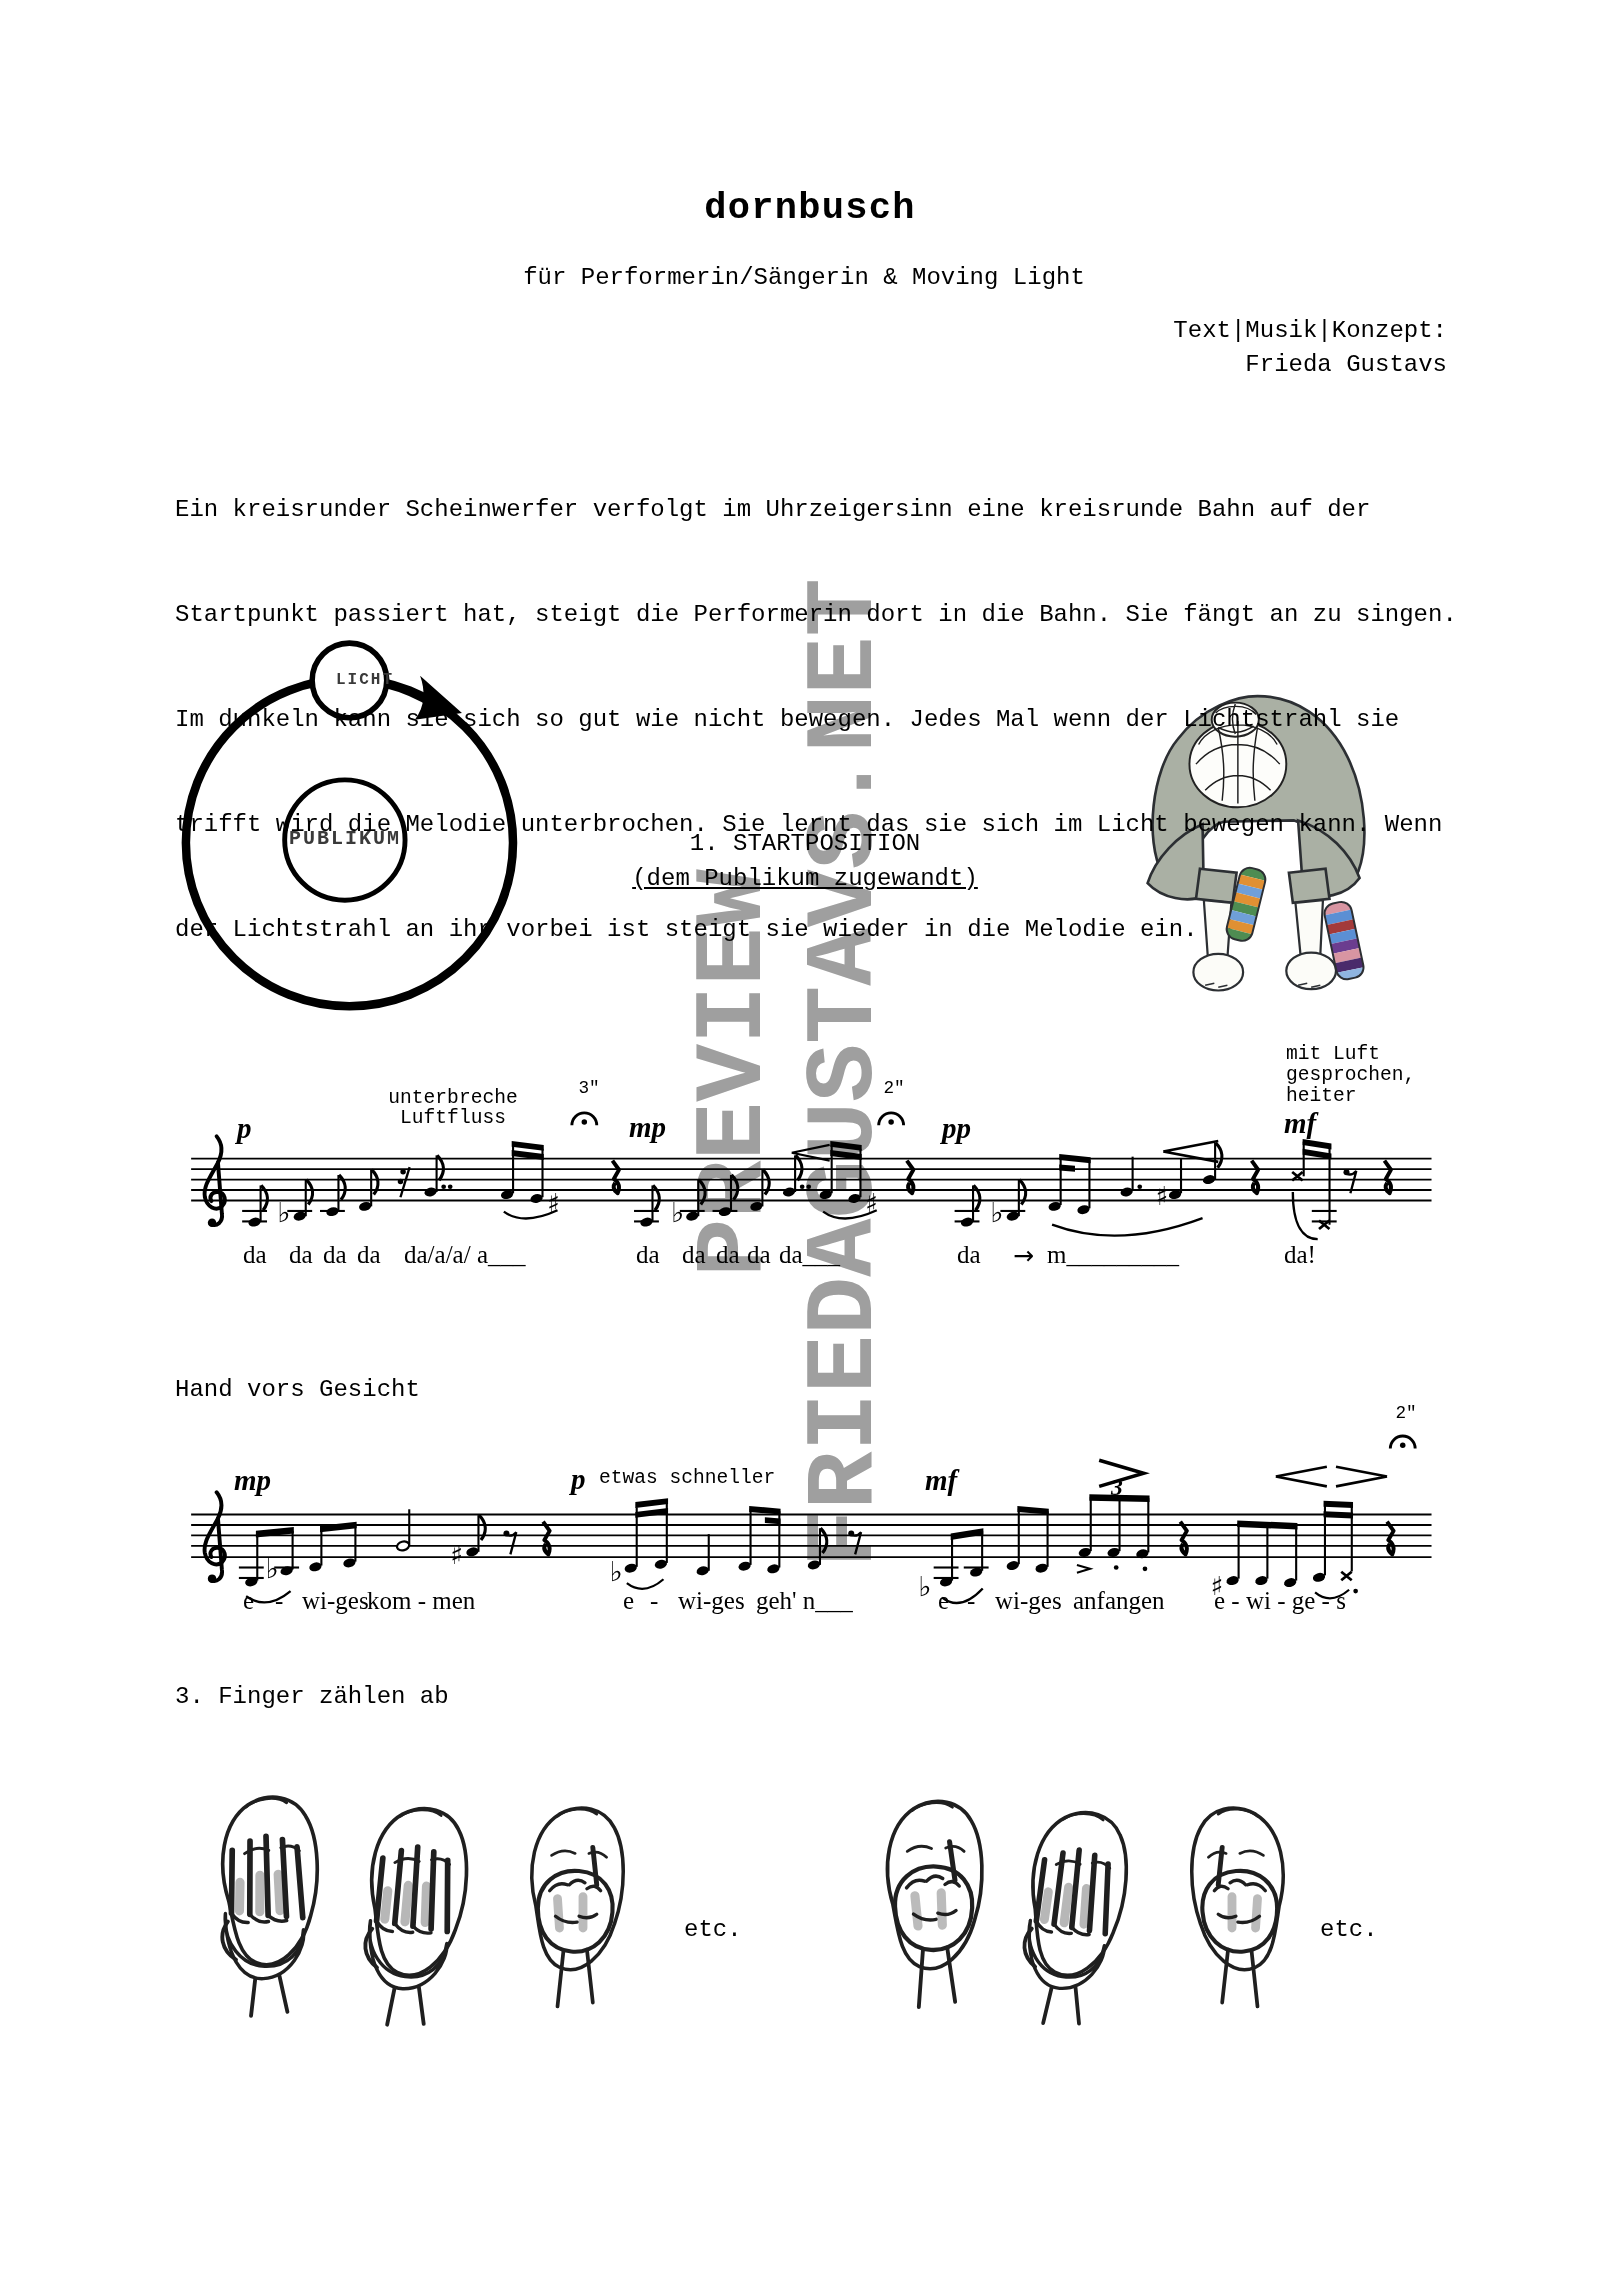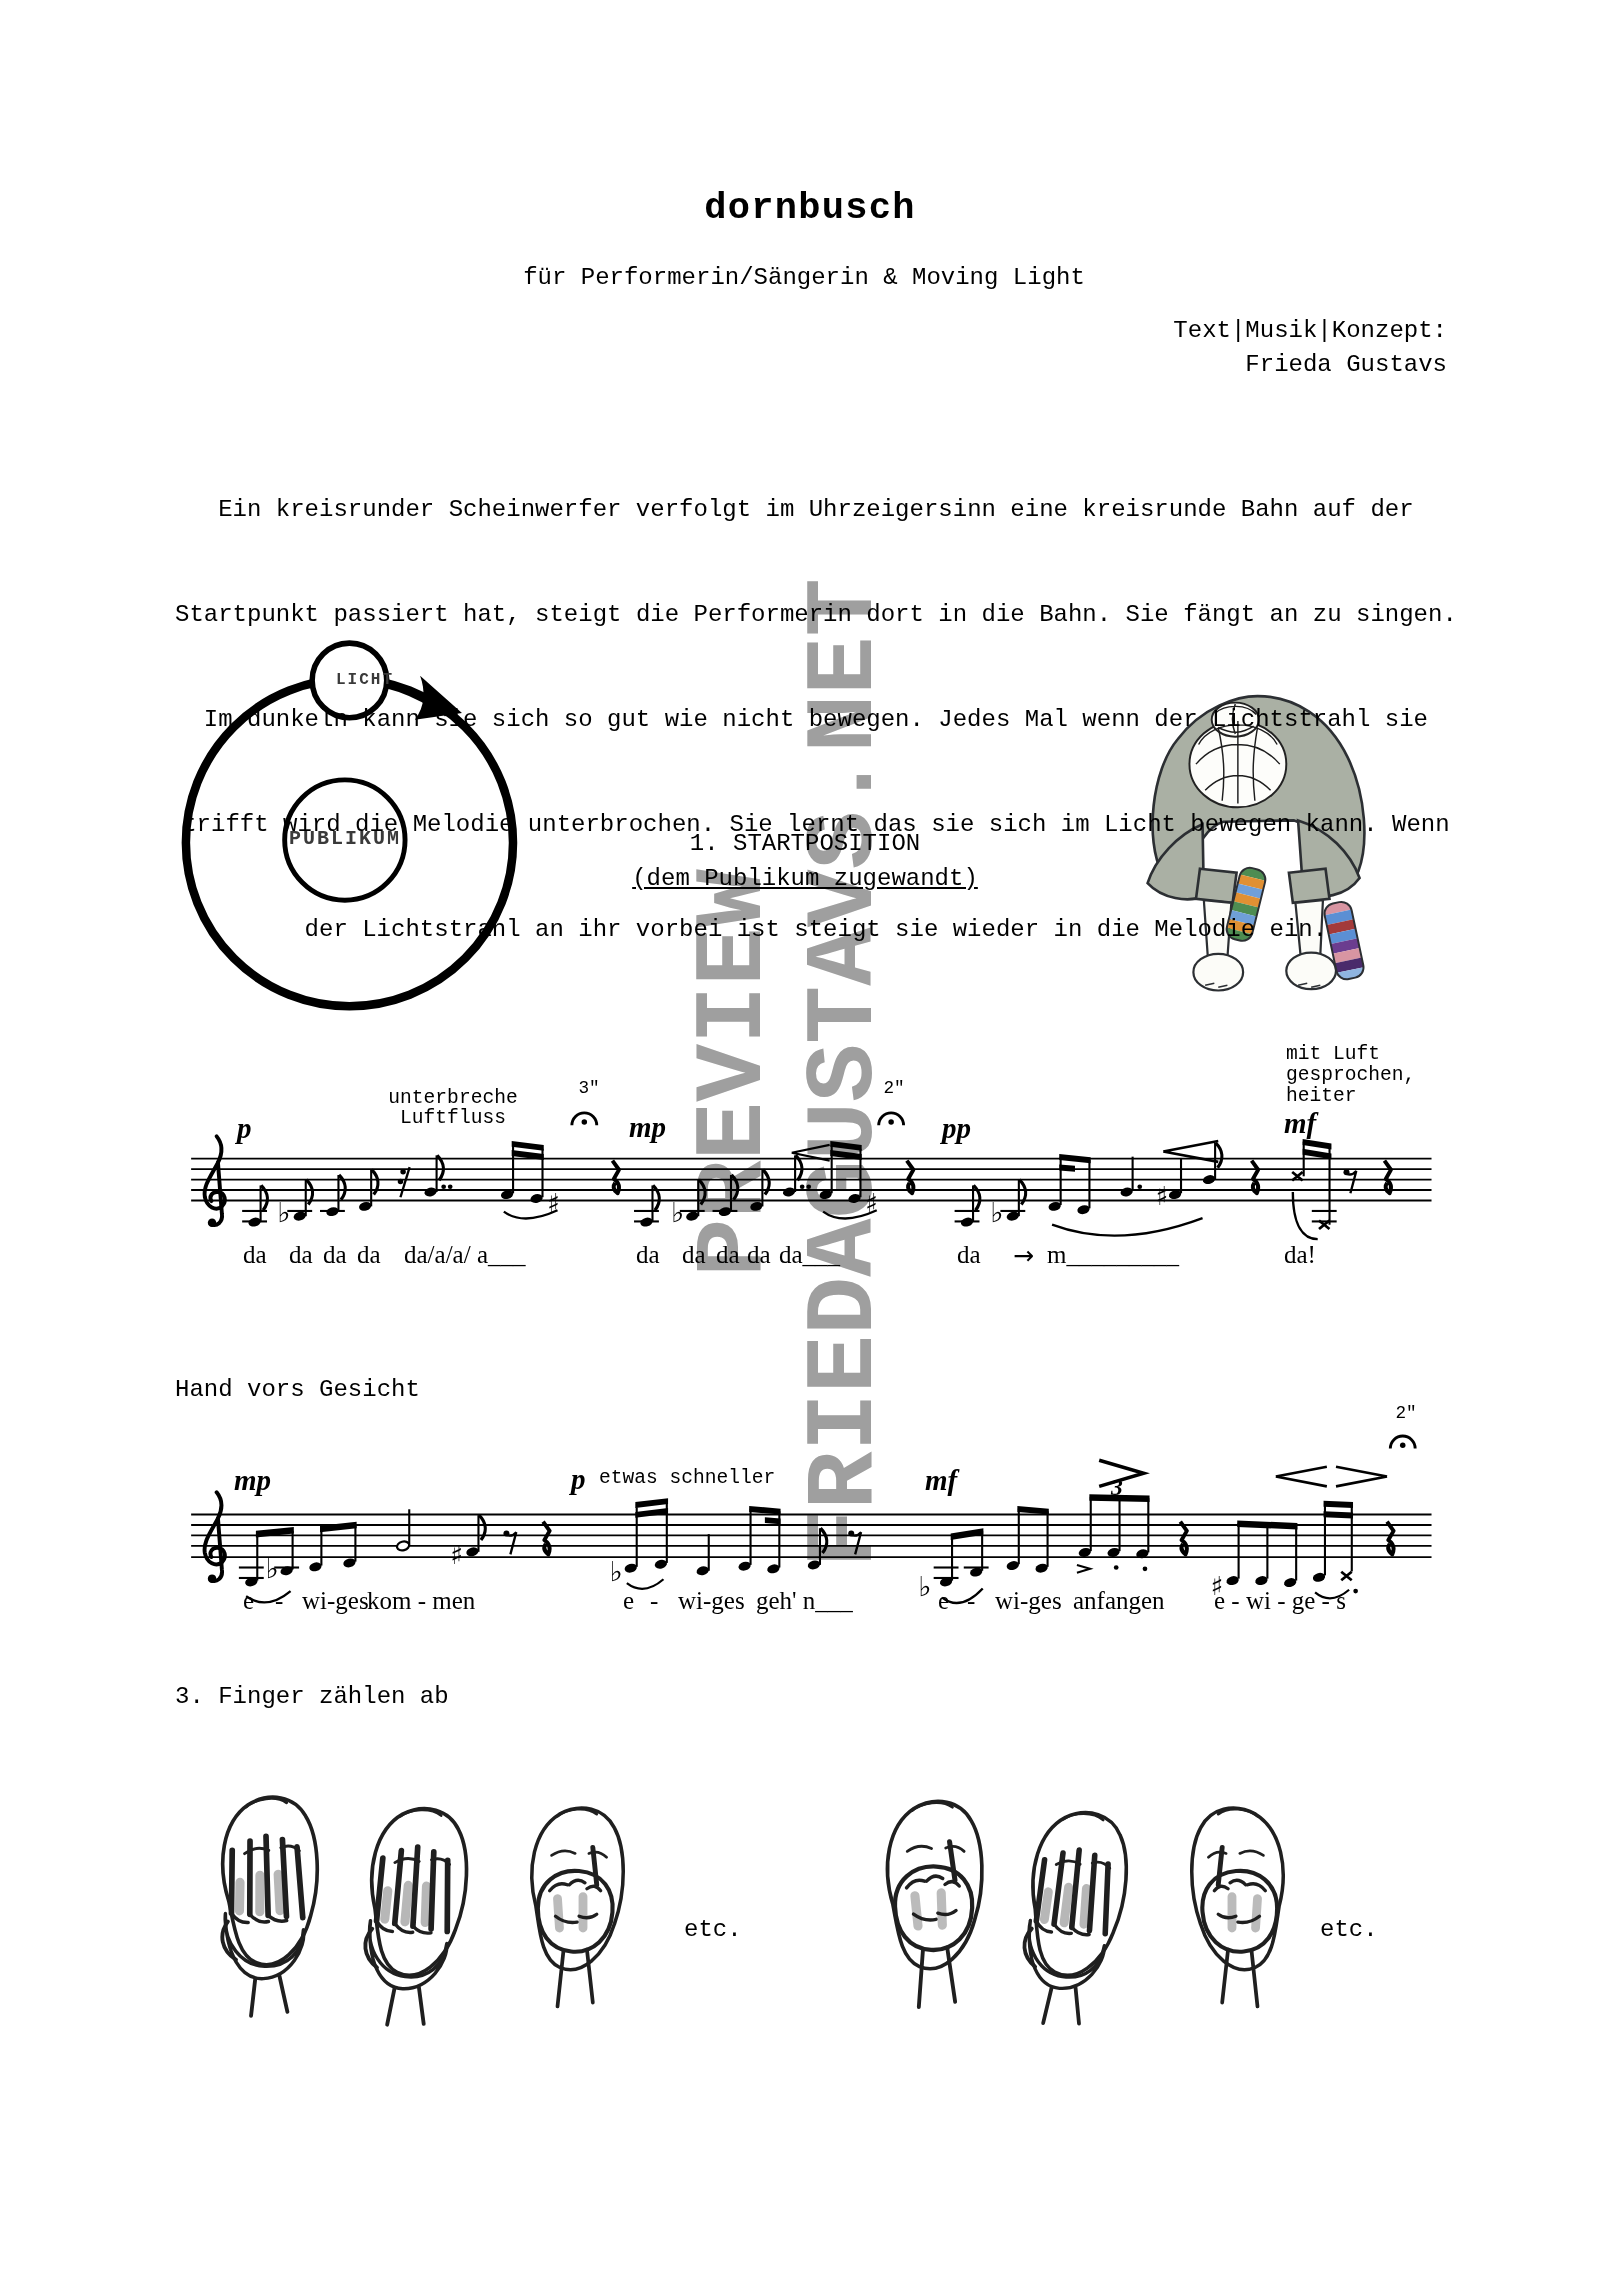--- a/index.html
+++ b/index.html
@@ -349,21 +349,21 @@
       <use href="#sk1" transform="translate(1536,2750) rotate(4) scale(1.52)"></use>
       <use href="#sk2" transform="translate(2012,2752) scale(-1.5,1.5)"></use>
     </g>
   </svg>
 
   <div class="abs c title" style="left:810px;top:187px;">dornbusch</div>
   <div class="abs c t36" style="left:804px;top:260px;">für Performerin/Sängerin &amp; Moving Light</div>
   <div class="abs r t36" style="left:1447px;top:313px;">Text|Musik|Konzept:</div>
   <div class="abs r t36" style="left:1447px;top:347px;">Frieda Gustavs</div>
 
-  <div class="abs t36 intro" style="left:175px;top:422px;text-align:center;">
+  <div class="abs t36 intro" style="left:175px;top:422px;">
     <div>Ein kreisrunder Scheinwerfer verfolgt im Uhrzeigersinn eine kreisrunde Bahn auf der</div>
     <div>Startpunkt passiert hat, steigt die Performerin dort in die Bahn. Sie fängt an zu singen.</div>
     <div>Im dunkeln kann sie sich so gut wie nicht bewegen. Jedes Mal wenn der Lichtstrahl sie</div>
     <div>trifft wird die Melodie unterbrochen. Sie lernt das sie sich im Licht bewegen kann. Wenn</div>
     <div>der Lichtstrahl an ihr vorbei ist steigt sie wieder in die Melodie ein.</div>
   </div>
 
   <div class="abs c lbl" style="left:365px;top:671px;font-size:16px;">LICHT</div>
   <div class="abs c lbl" style="left:345px;top:827px;font-size:20px;">PUBLIKUM</div>
 

